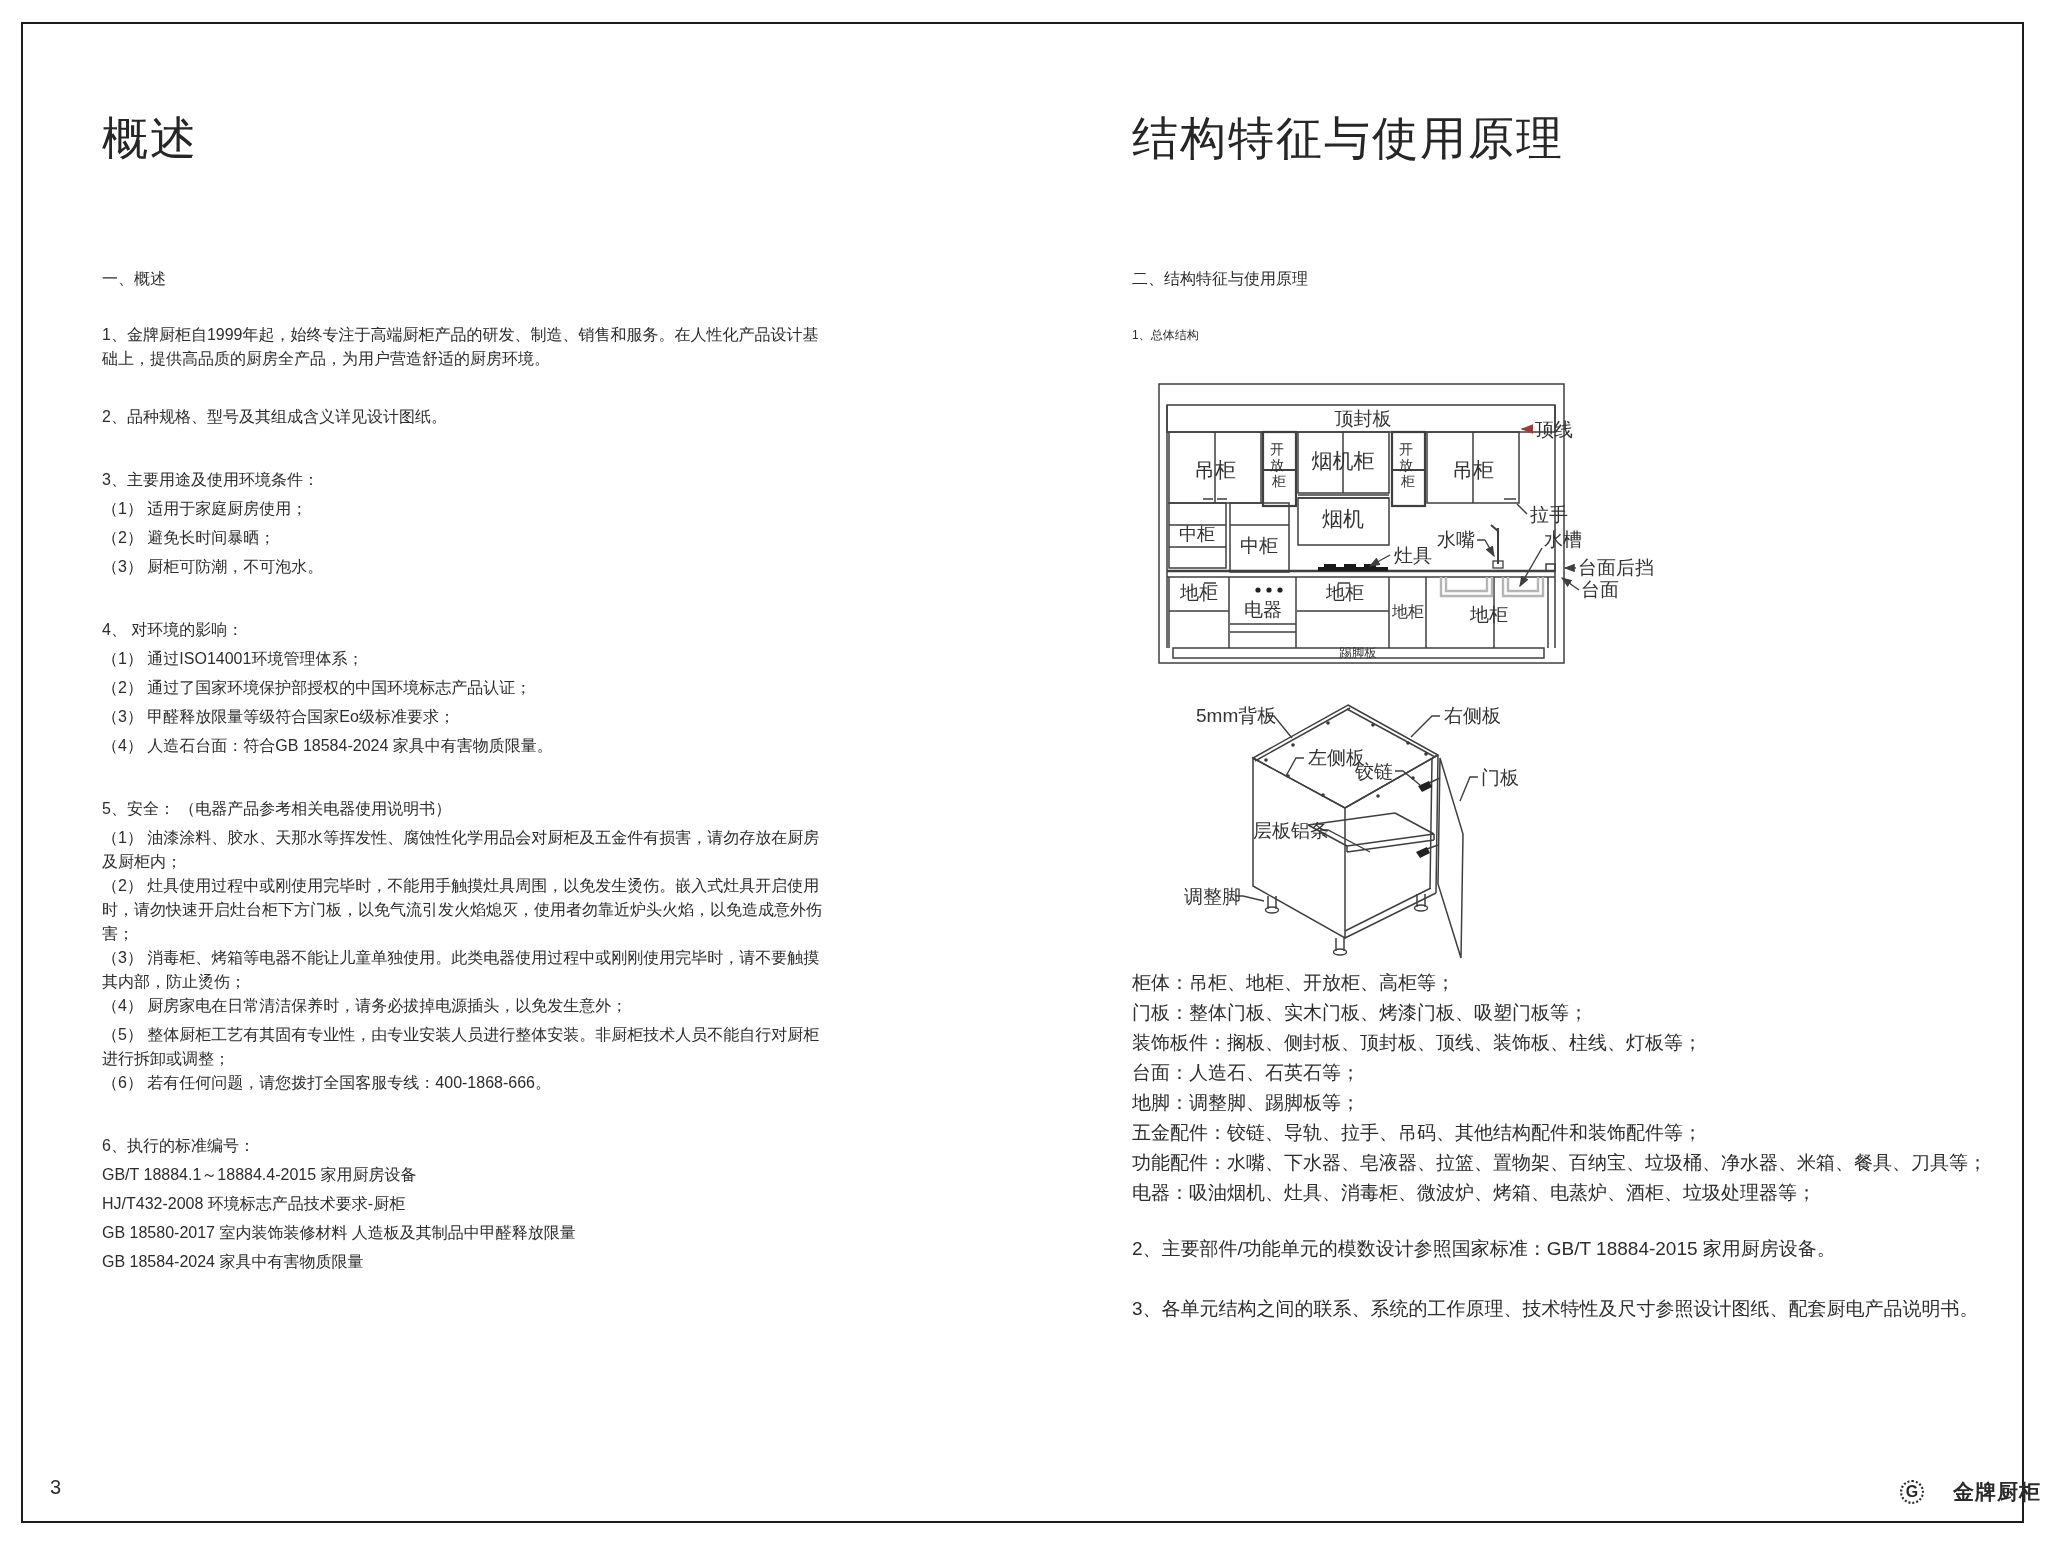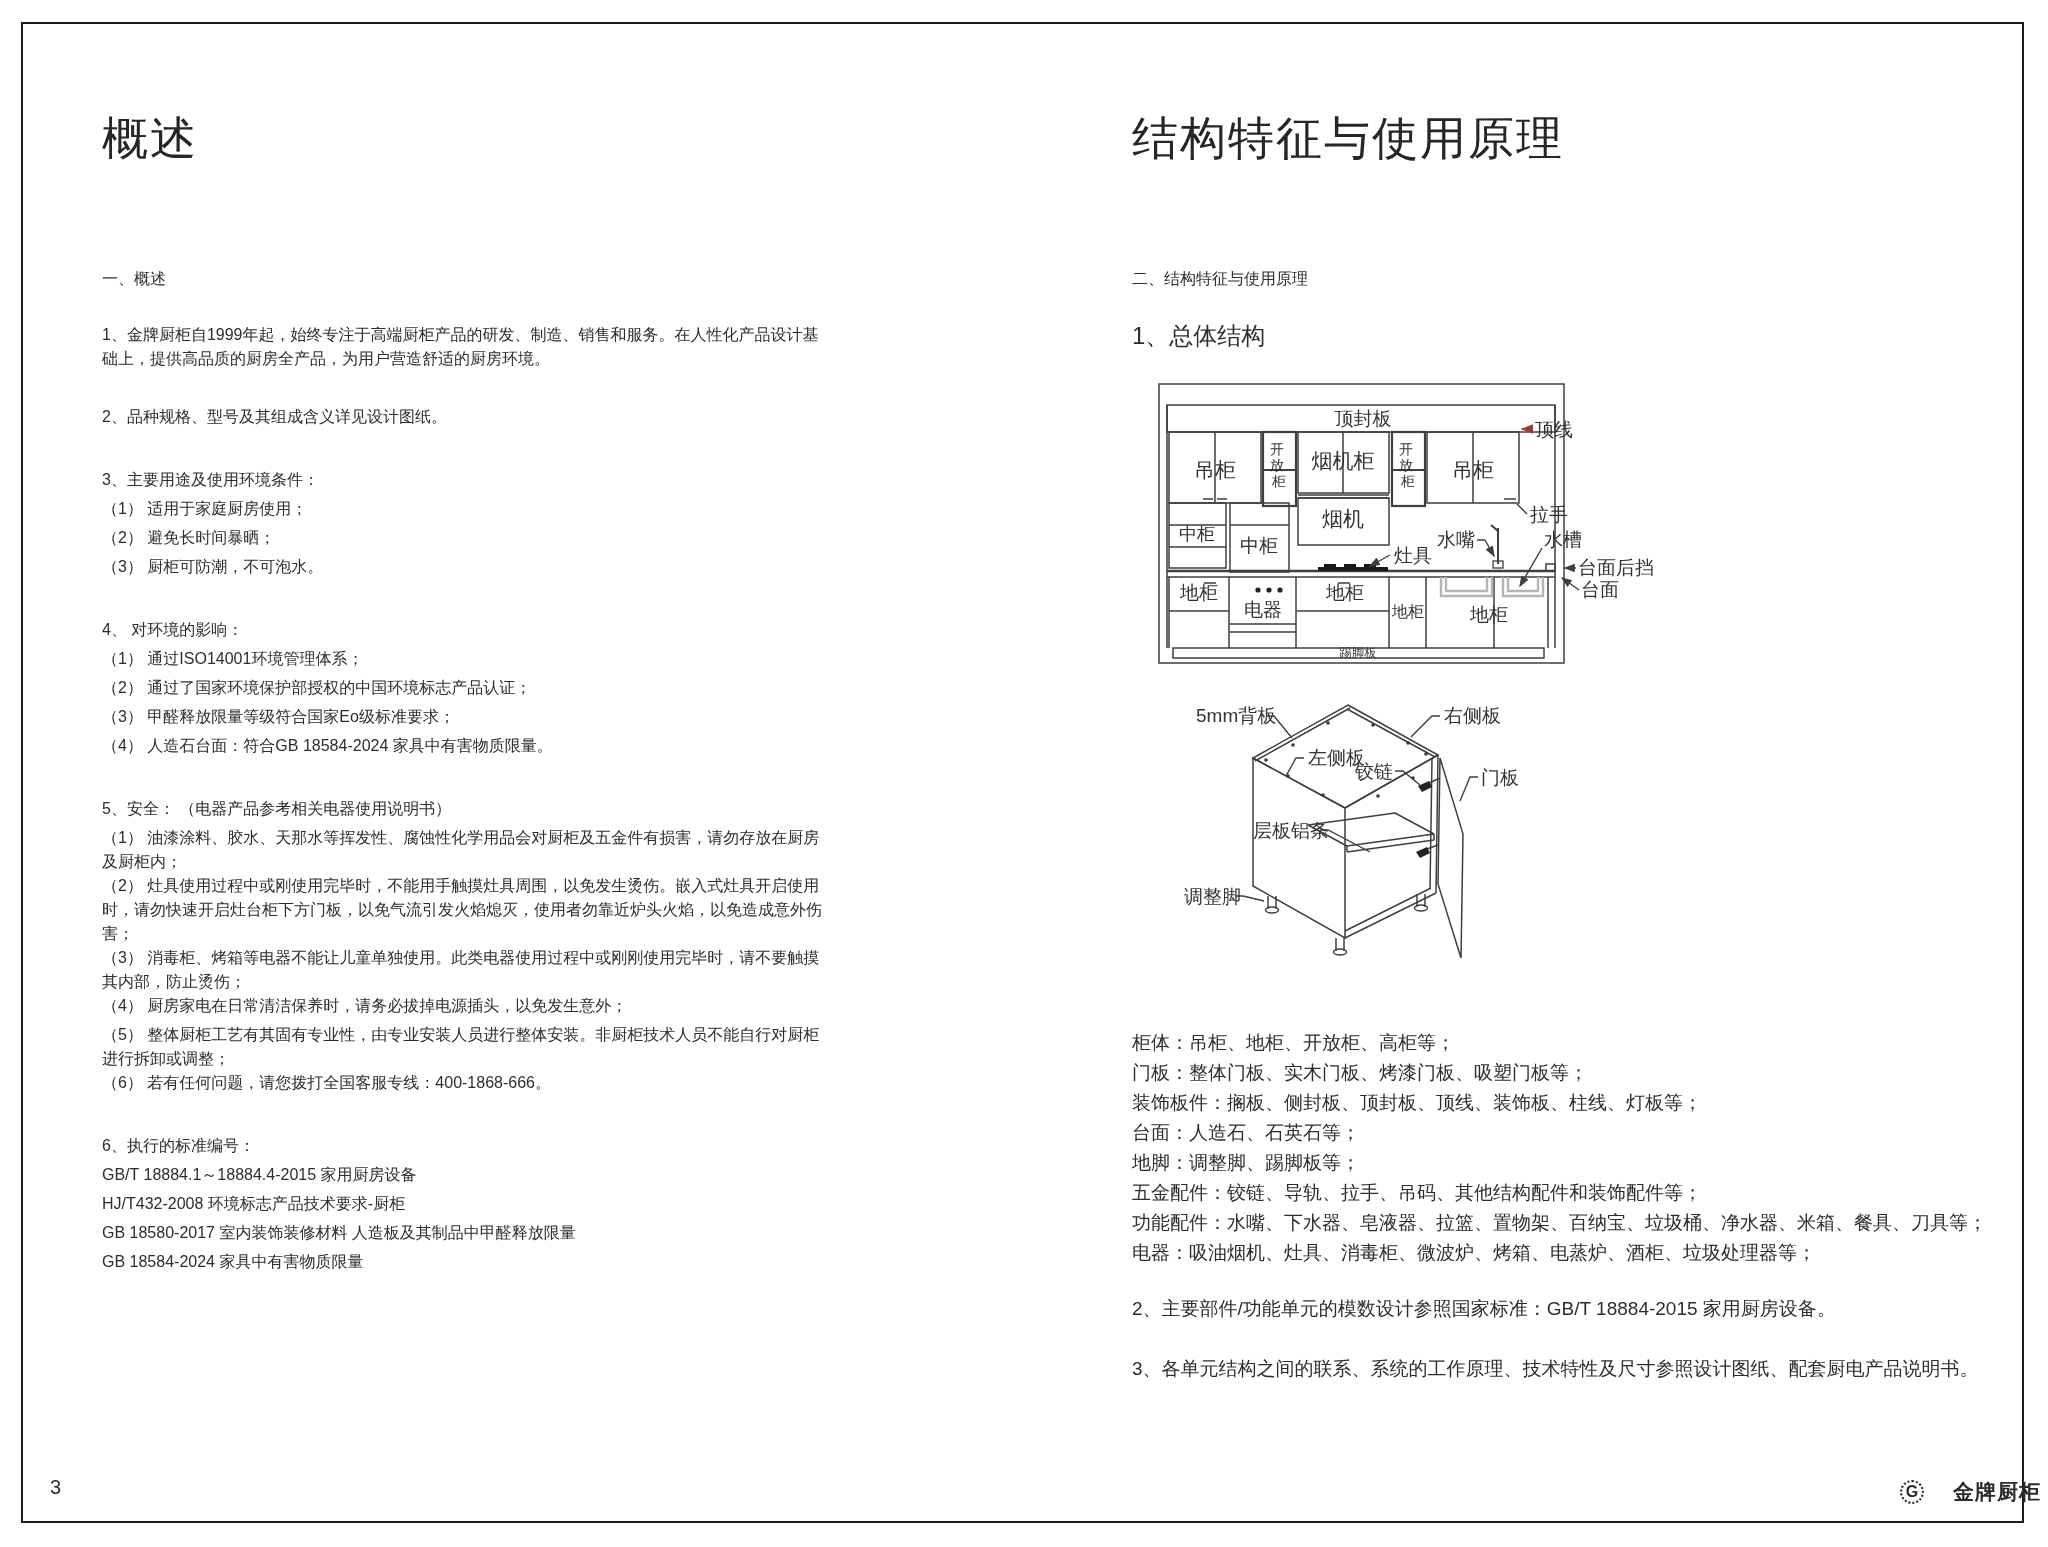--- a/index.html
+++ b/index.html
@@ -5,25 +5,25 @@
   html,body{margin:0;padding:0;background:#e8e8e8;}
   .page{position:relative;width:2048px;height:1547px;background:#ffffff;overflow:hidden;
         font-family:"Liberation Sans","DejaVu Sans",sans-serif;color:#2d2d2d;}
   .frame{position:absolute;left:21px;top:22px;width:2003px;height:1501px;
          border:2px solid #1c1c1c;box-sizing:border-box;}
   .col{position:absolute;top:112px;}
   .col-left{left:102px;width:724px;}
   .col-right{left:1132px;width:870px;}
   .doc-title{font-size:46px;line-height:52px;font-weight:500;letter-spacing:2px;margin:0;color:#262626;}
   .sec-heading{font-size:16px;line-height:29px;font-weight:400;margin-top:100px;}
-  .sub-heading{font-size:24px;line-height:29px;margin-top:28px;}
+  .sub-heading{font-size:12px;line-height:29px;margin-top:28px;}
   .body-lines{margin-top:30px;}
   .t-line{font-size:16px;line-height:24px;min-height:29px;}
   .t-line:empty{min-height:34px;}
-  .components{position:absolute;left:1132px;top:1028px;width:880px;}
+  .components{position:absolute;left:1132px;top:968px;width:880px;}
   .c-line{font-size:19px;line-height:30px;min-height:30px;}
   .after-para{font-size:19px;line-height:30px;margin-top:26px;}
   .after-para + .after-para{margin-top:30px;}
   svg{position:absolute;}
   svg text{fill:#333333;font-family:"Liberation Sans","DejaVu Sans",sans-serif;}
   .page-num{position:absolute;left:50px;top:1476px;font-size:20px;}
   .brand{position:absolute;left:1900px;top:1478px;display:flex;align-items:center;gap:5px;}
   .brand-g{width:24px;height:24px;border:2.5px dotted #2a2a2a;border-radius:50%;
            display:flex;align-items:center;justify-content:center;
            font-size:16px;font-weight:700;color:#2a2a2a;box-sizing:border-box;}

